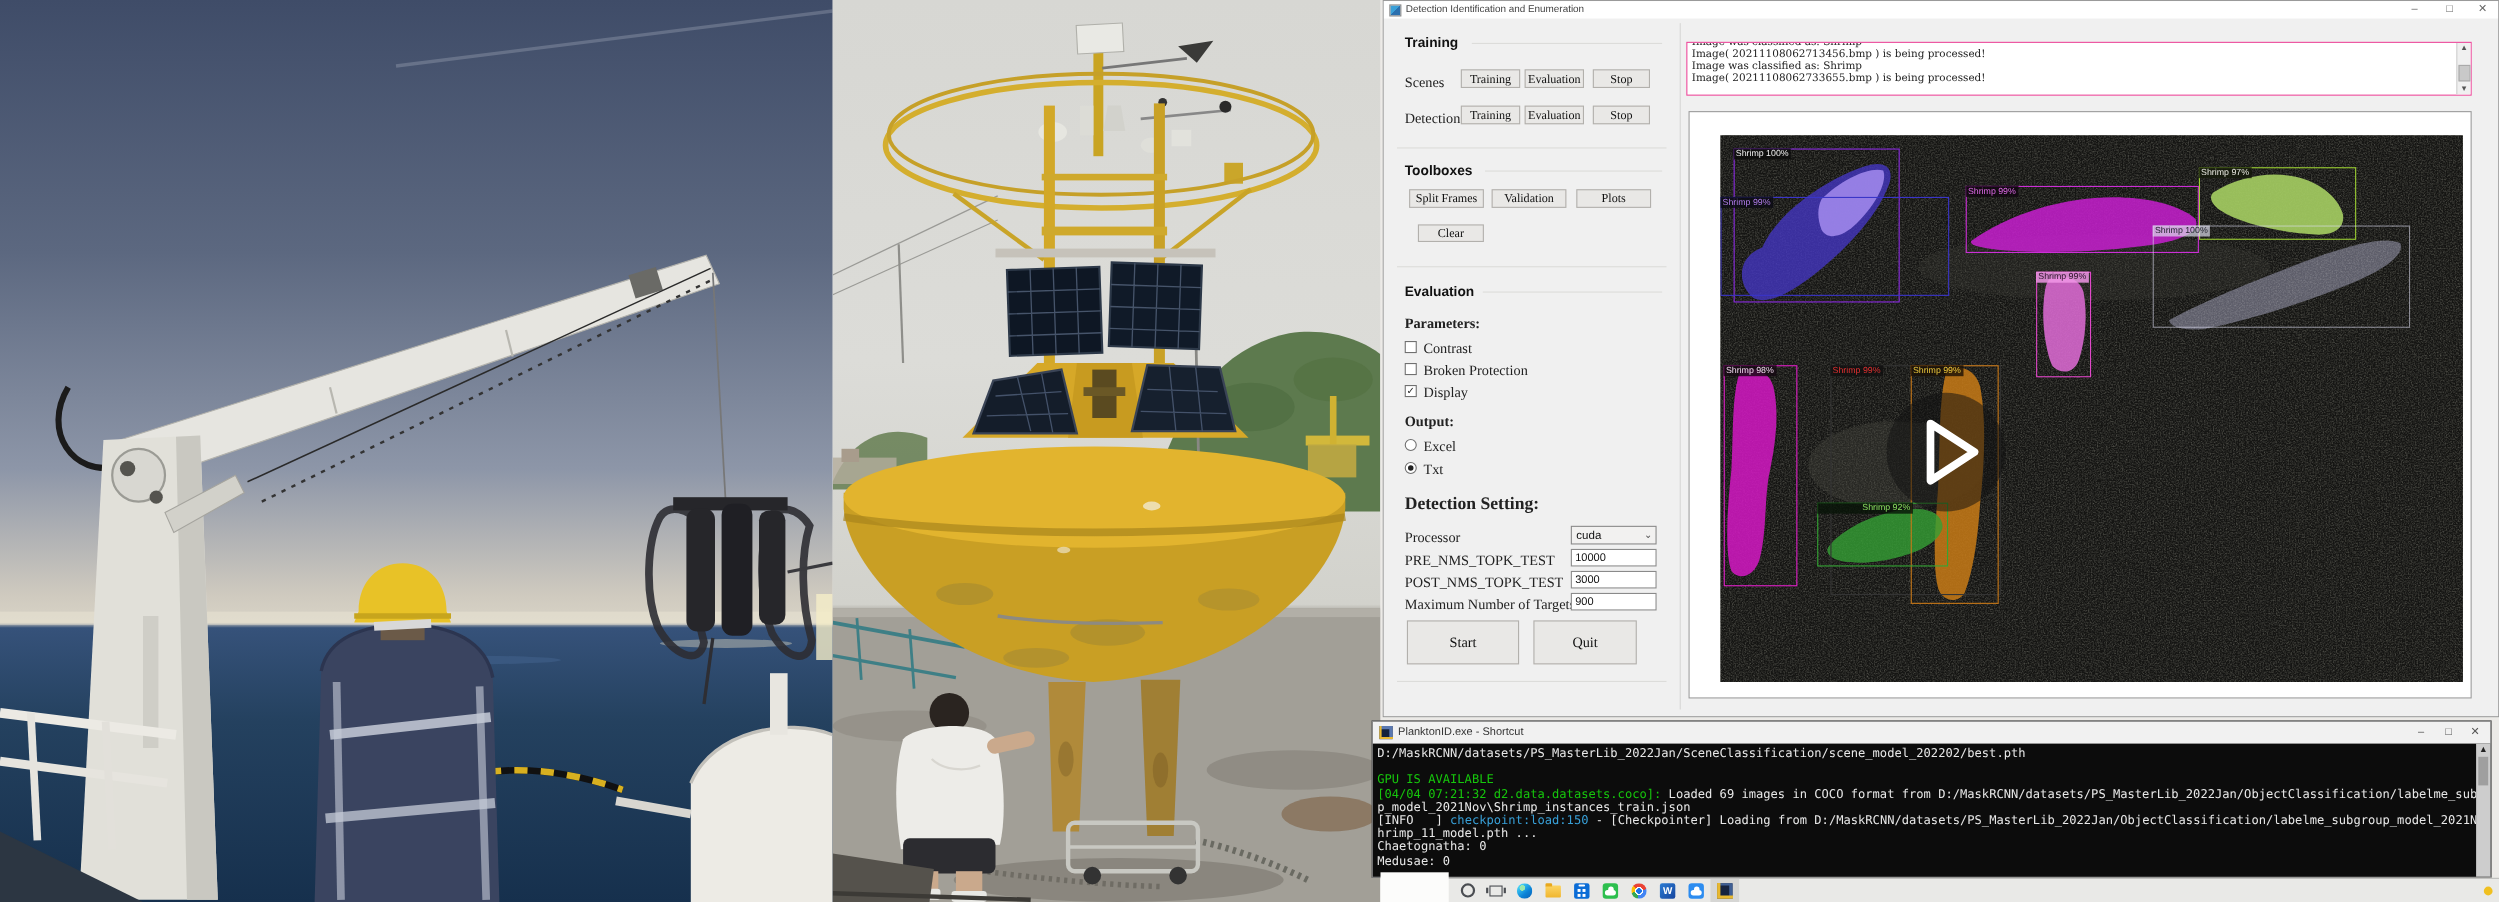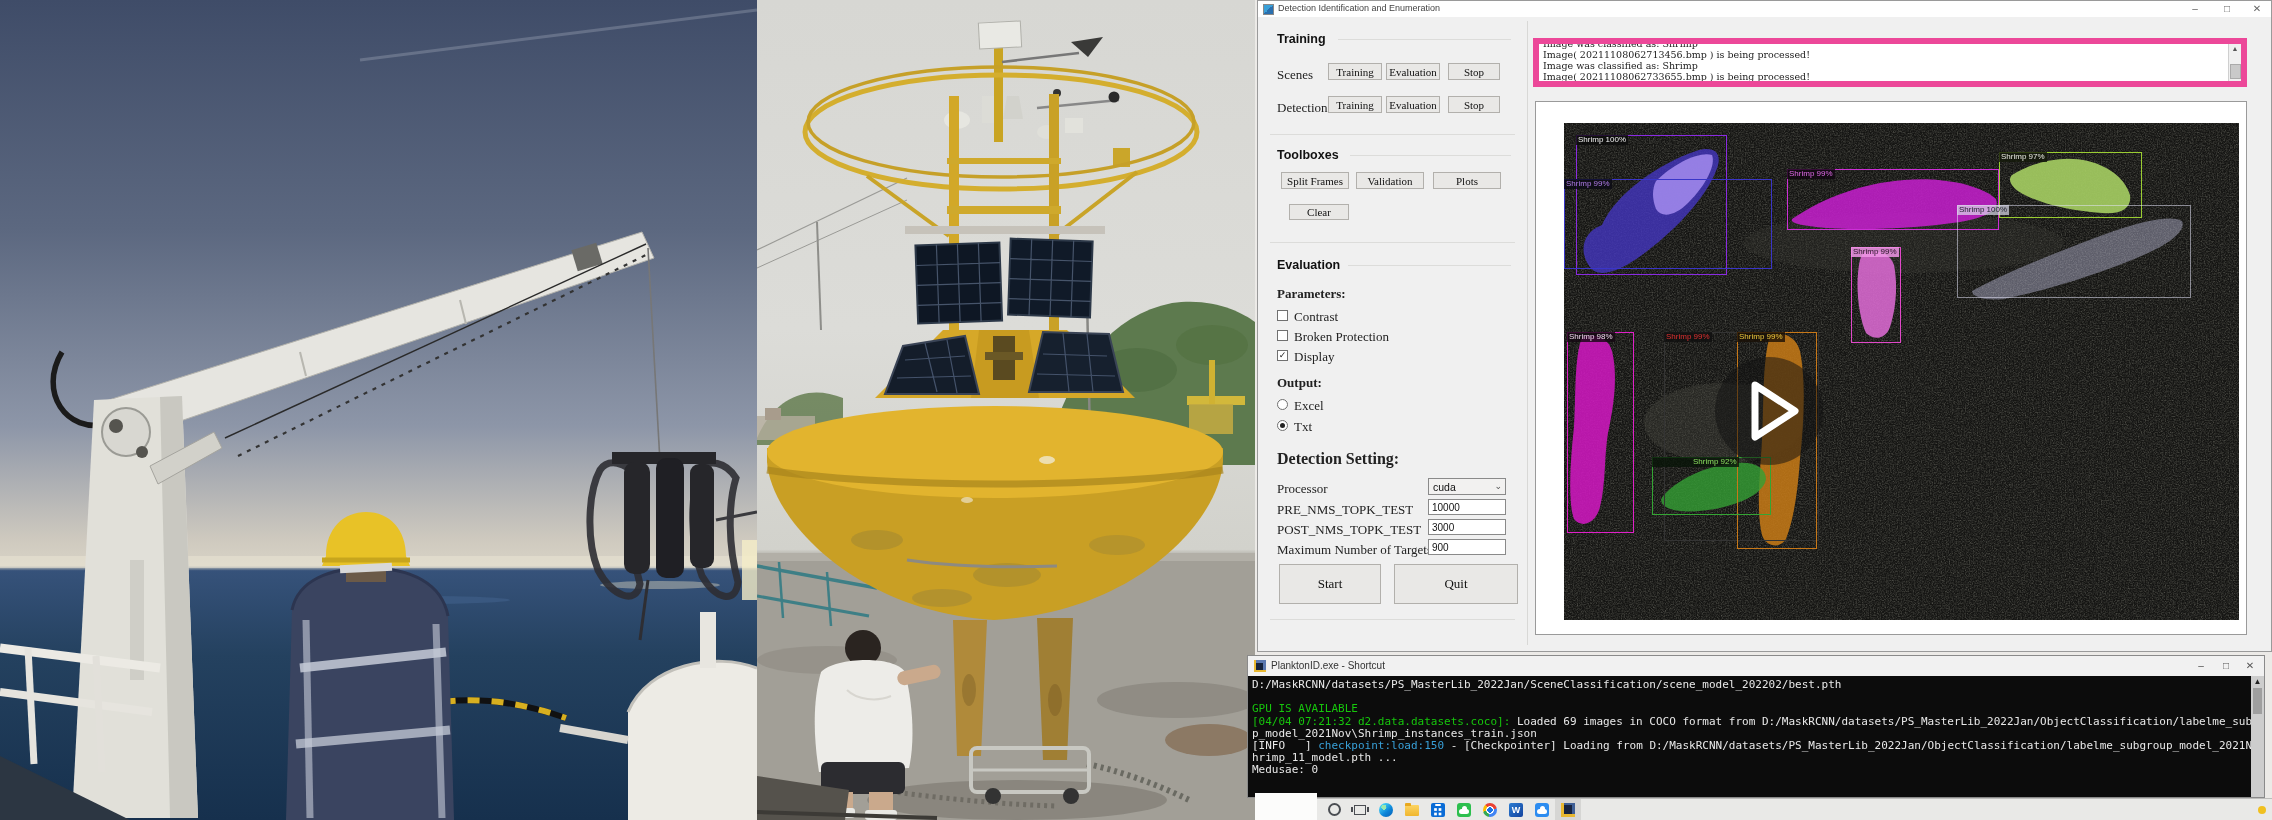--- a/index.html
+++ b/index.html
@@ -26,21 +26,21 @@
   .btn{position:absolute;background:#e9e8e6;border:1px solid #b2b0ac;box-sizing:border-box;display:flex;align-items:center;justify-content:center;font-family:"Liberation Serif",serif;font-size:11px;color:#111;}
   .btn-big{font-size:13px;}
   .checkbox{position:absolute;width:11px;height:11px;background:#fff;border:1px solid #707070;box-sizing:border-box;font-size:9px;line-height:9px;text-align:center;color:#222;}
   .radio{position:absolute;width:11px;height:11px;background:#fff;border:1px solid #707070;border-radius:50%;box-sizing:border-box;}
   .radio.sel::after{content:"";position:absolute;left:2px;top:2px;width:5px;height:5px;border-radius:50%;background:#222;}
   .field-input{position:absolute;width:78px;height:16px;background:#fff;border:1px solid #8a8a8a;box-sizing:border-box;font-family:"Liberation Sans",sans-serif;font-size:10px;color:#111;padding:0 3px;}
   .field-select{position:absolute;width:78px;height:17px;background:#f2f1f0;border:1px solid #8a8a8a;box-sizing:border-box;font-size:10.5px;color:#111;display:flex;align-items:center;padding-left:4px;}
   .field-select .chev{position:absolute;right:3px;top:2px;font-size:9px;color:#555;}
   .v-divider{position:absolute;width:1px;background:#d8d8d6;}
   
-  .log-box{position:absolute;left:275px;top:37px;width:714px;height:49px;background:#fff;border:6px solid #ec4899;box-sizing:border-box;overflow:hidden;}
+  .log-box{position:absolute;left:275px;top:37px;width:714px;height:49px;background:#fff;border:1px solid #ec4899;box-sizing:border-box;overflow:hidden;}
   .log-lines{position:absolute;left:4px;top:-6px;right:14px;font-family:"DejaVu Serif",serif;font-size:9.5px;line-height:11px;color:#222;white-space:nowrap;}
   .log-scroll{position:absolute;right:0;top:0;width:12px;height:100%;background:#f0f0f0;border-left:1px solid #cfcfcf;}
   .log-scroll .arr{position:absolute;left:0;width:100%;text-align:center;font-size:7px;color:#555;}
   .log-scroll .thumb{position:absolute;left:1px;top:20px;width:9px;height:13px;background:#c9c9c9;border:1px solid #aaa;}
   
   .img-panel{position:absolute;left:277px;top:100px;width:712px;height:534px;background:#fff;border:1px solid #9a9a9a;box-sizing:border-box;}
   .det-image{position:absolute;left:28px;top:21px;width:675px;height:497px;background:#52524c;overflow:hidden;}
   .det-image svg{position:absolute;left:0;top:0;}
   .det-box{position:absolute;box-sizing:border-box;border:1px solid;}
   .det-label{position:absolute;left:-1px;top:-1px;font-size:8px;line-height:10px;padding:0 2px;white-space:nowrap;font-family:"Liberation Sans",sans-serif;}
@@ -320,21 +320,21 @@
         <span>cuda</span>
         <span class="chev">⌄</span>
       </div>
       <div class="panel-label" style="left:19px;top:485px;">PRE_NMS_TOPK_TEST</div>
       <input class="field-input" style="left: 170px; top: 482px;" value="10000">
       <div class="panel-label" style="left:19px;top:505px;">POST_NMS_TOPK_TEST</div>
       <input class="field-input" style="left: 170px; top: 502px;" value="3000">
       <div class="panel-label" style="left:19px;top:525px;">Maximum Number of Targets</div>
       <input class="field-input" style="left: 170px; top: 522px;" value="900">
       <div class="btn btn-big" style="left:21px;top:547px;width:102px;height:40px;">Start</div>
-      <div class="btn btn-big" style="left:136px;top:547px;width:124px;height:40px;">Quit</div>
+      <div class="btn btn-big" style="left:136px;top:547px;width:94px;height:40px;">Quit</div>
       <div class="hr-line" style="left:12px;top:602px;width:245px;"></div>
       <div class="v-divider" style="left:269px;top:4px;height:624px;"></div>
 
       <div class="log-box" style="top:21px;">
         <div class="log-lines" id="log-lines">
             <div>Image was classified as: Shrimp</div>
             <div>Image( 20211108062713456.bmp ) is being processed!</div>
             <div>Image was classified as: Shrimp</div>
             <div>Image( 20211108062733655.bmp ) is being processed!</div>
           </div>
@@ -420,20 +420,21 @@
       <span class="term-ctl t-close">✕</span>
     </div>
     <div class="term-body" id="term-body">
         <div class="term-line"><span style="color: rgb(232, 232, 232);">D:/MaskRCNN/datasets/PS_MasterLib_2022Jan/SceneClassification/scene_model_202202/best.pth</span></div>
         <div class="term-line">&nbsp;</div>
         <div class="term-line"><span style="color: rgb(22, 198, 12);">GPU IS AVAILABLE</span></div>
         <div class="term-line"><span style="color: rgb(22, 198, 12);">[04/04 07:21:32 d2.data.datasets.coco]: </span><span style="color: rgb(232, 232, 232);">Loaded 69 images in COCO format from D:/MaskRCNN/datasets/PS_MasterLib_2022Jan/ObjectClassification/labelme_subgrou</span></div>
         <div class="term-line"><span style="color: rgb(232, 232, 232);">p_model_2021Nov\Shrimp_instances_train.json</span></div>
         <div class="term-line"><span style="color: rgb(232, 232, 232);">[INFO   ] </span><span style="color: rgb(56, 160, 216);">checkpoint:load:150</span><span style="color: rgb(232, 232, 232);"> - [Checkpointer] Loading from D:/MaskRCNN/datasets/PS_MasterLib_2022Jan/ObjectClassification/labelme_subgroup_model_2021Nov\S</span></div>
         <div class="term-line"><span style="color: rgb(232, 232, 232);">hrimp_11_model.pth ...</span></div>
+        <div class="term-line"><span style="color: rgb(232, 232, 232);">Chaetognatha: 0</span></div>
         <div class="term-line"><span style="color: rgb(232, 232, 232);">Medusae: 0</span></div>
       </div>
     <div class="term-scroll">
       <span class="arr">▲</span>
       <span class="thumb"></span>
     </div>
   </div>
 
   <div class="white-notch"></div>
   <div class="taskbar">

